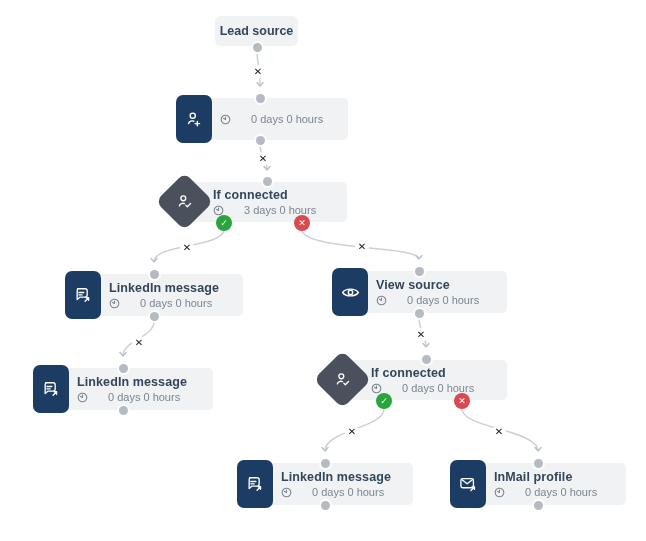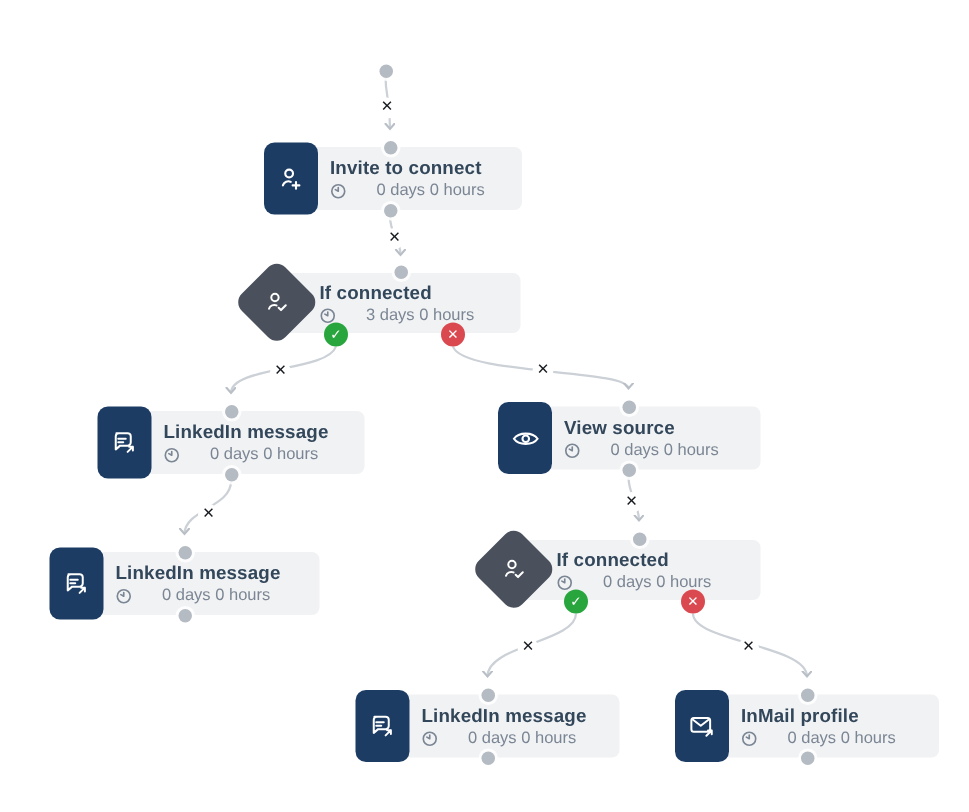--- a/index.html
+++ b/index.html
@@ -82,32 +82,32 @@
       <path d="M260,144 C260,157 267,159 267,170" marker-end="url(#arrow)"></path>
       <path d="M224,231 C218,248 154,244 154,262" marker-end="url(#arrow)"></path>
       <path d="M302,231 C308,250 419,246 419,259" marker-end="url(#arrow)"></path>
       <path d="M154,321 C154,338 123,340 123,356" marker-end="url(#arrow)"></path>
       <path d="M419,318 C419,330 426,336 426,347" marker-end="url(#arrow)"></path>
       <path d="M384,409 C384,428 325,430 325,451" marker-end="url(#arrow)"></path>
       <path d="M462,409 C462,428 538,430 538,451" marker-end="url(#arrow)"></path>
     </g>
   </svg>
 
+  <div class="lead" style="left:215px;top:16px;width:83px;height:30px;">Lead source</div>
 
   <div class="node" style="left:176px;top:95px;width:172px;height:48px;">
     <div class="card"></div>
     <div class="iconbox">
       <svg width="20" height="20" viewBox="0 0 24 24" fill="none" stroke="#ffffff" stroke-width="1.7" stroke-linecap="round">
         <circle cx="10.5" cy="8" r="3.1"></circle>
         <path d="M5.5 17.5 C6.3 14.6 9.5 13.6 11.8 14.7"></path>
         <path d="M16 14.8 v5.4 M13.3 17.5 h5.4"></path>
       </svg>
     </div>
     <div class="texts">
-      <div class="title">Invite to connect</div>
       <div class="delay">
         <svg width="11" height="11" viewBox="0 0 12 12" fill="none" stroke="#7b8694" stroke-width="1.2" stroke-linecap="round">
             <circle cx="6" cy="6" r="4.7"></circle>
             <path d="M6 6 L6 3.3 M6 6 L3.9 4.8"></path>
           </svg>
         <span>0 days 0 hours</span>
       </div>
     </div>
   </div>
 

